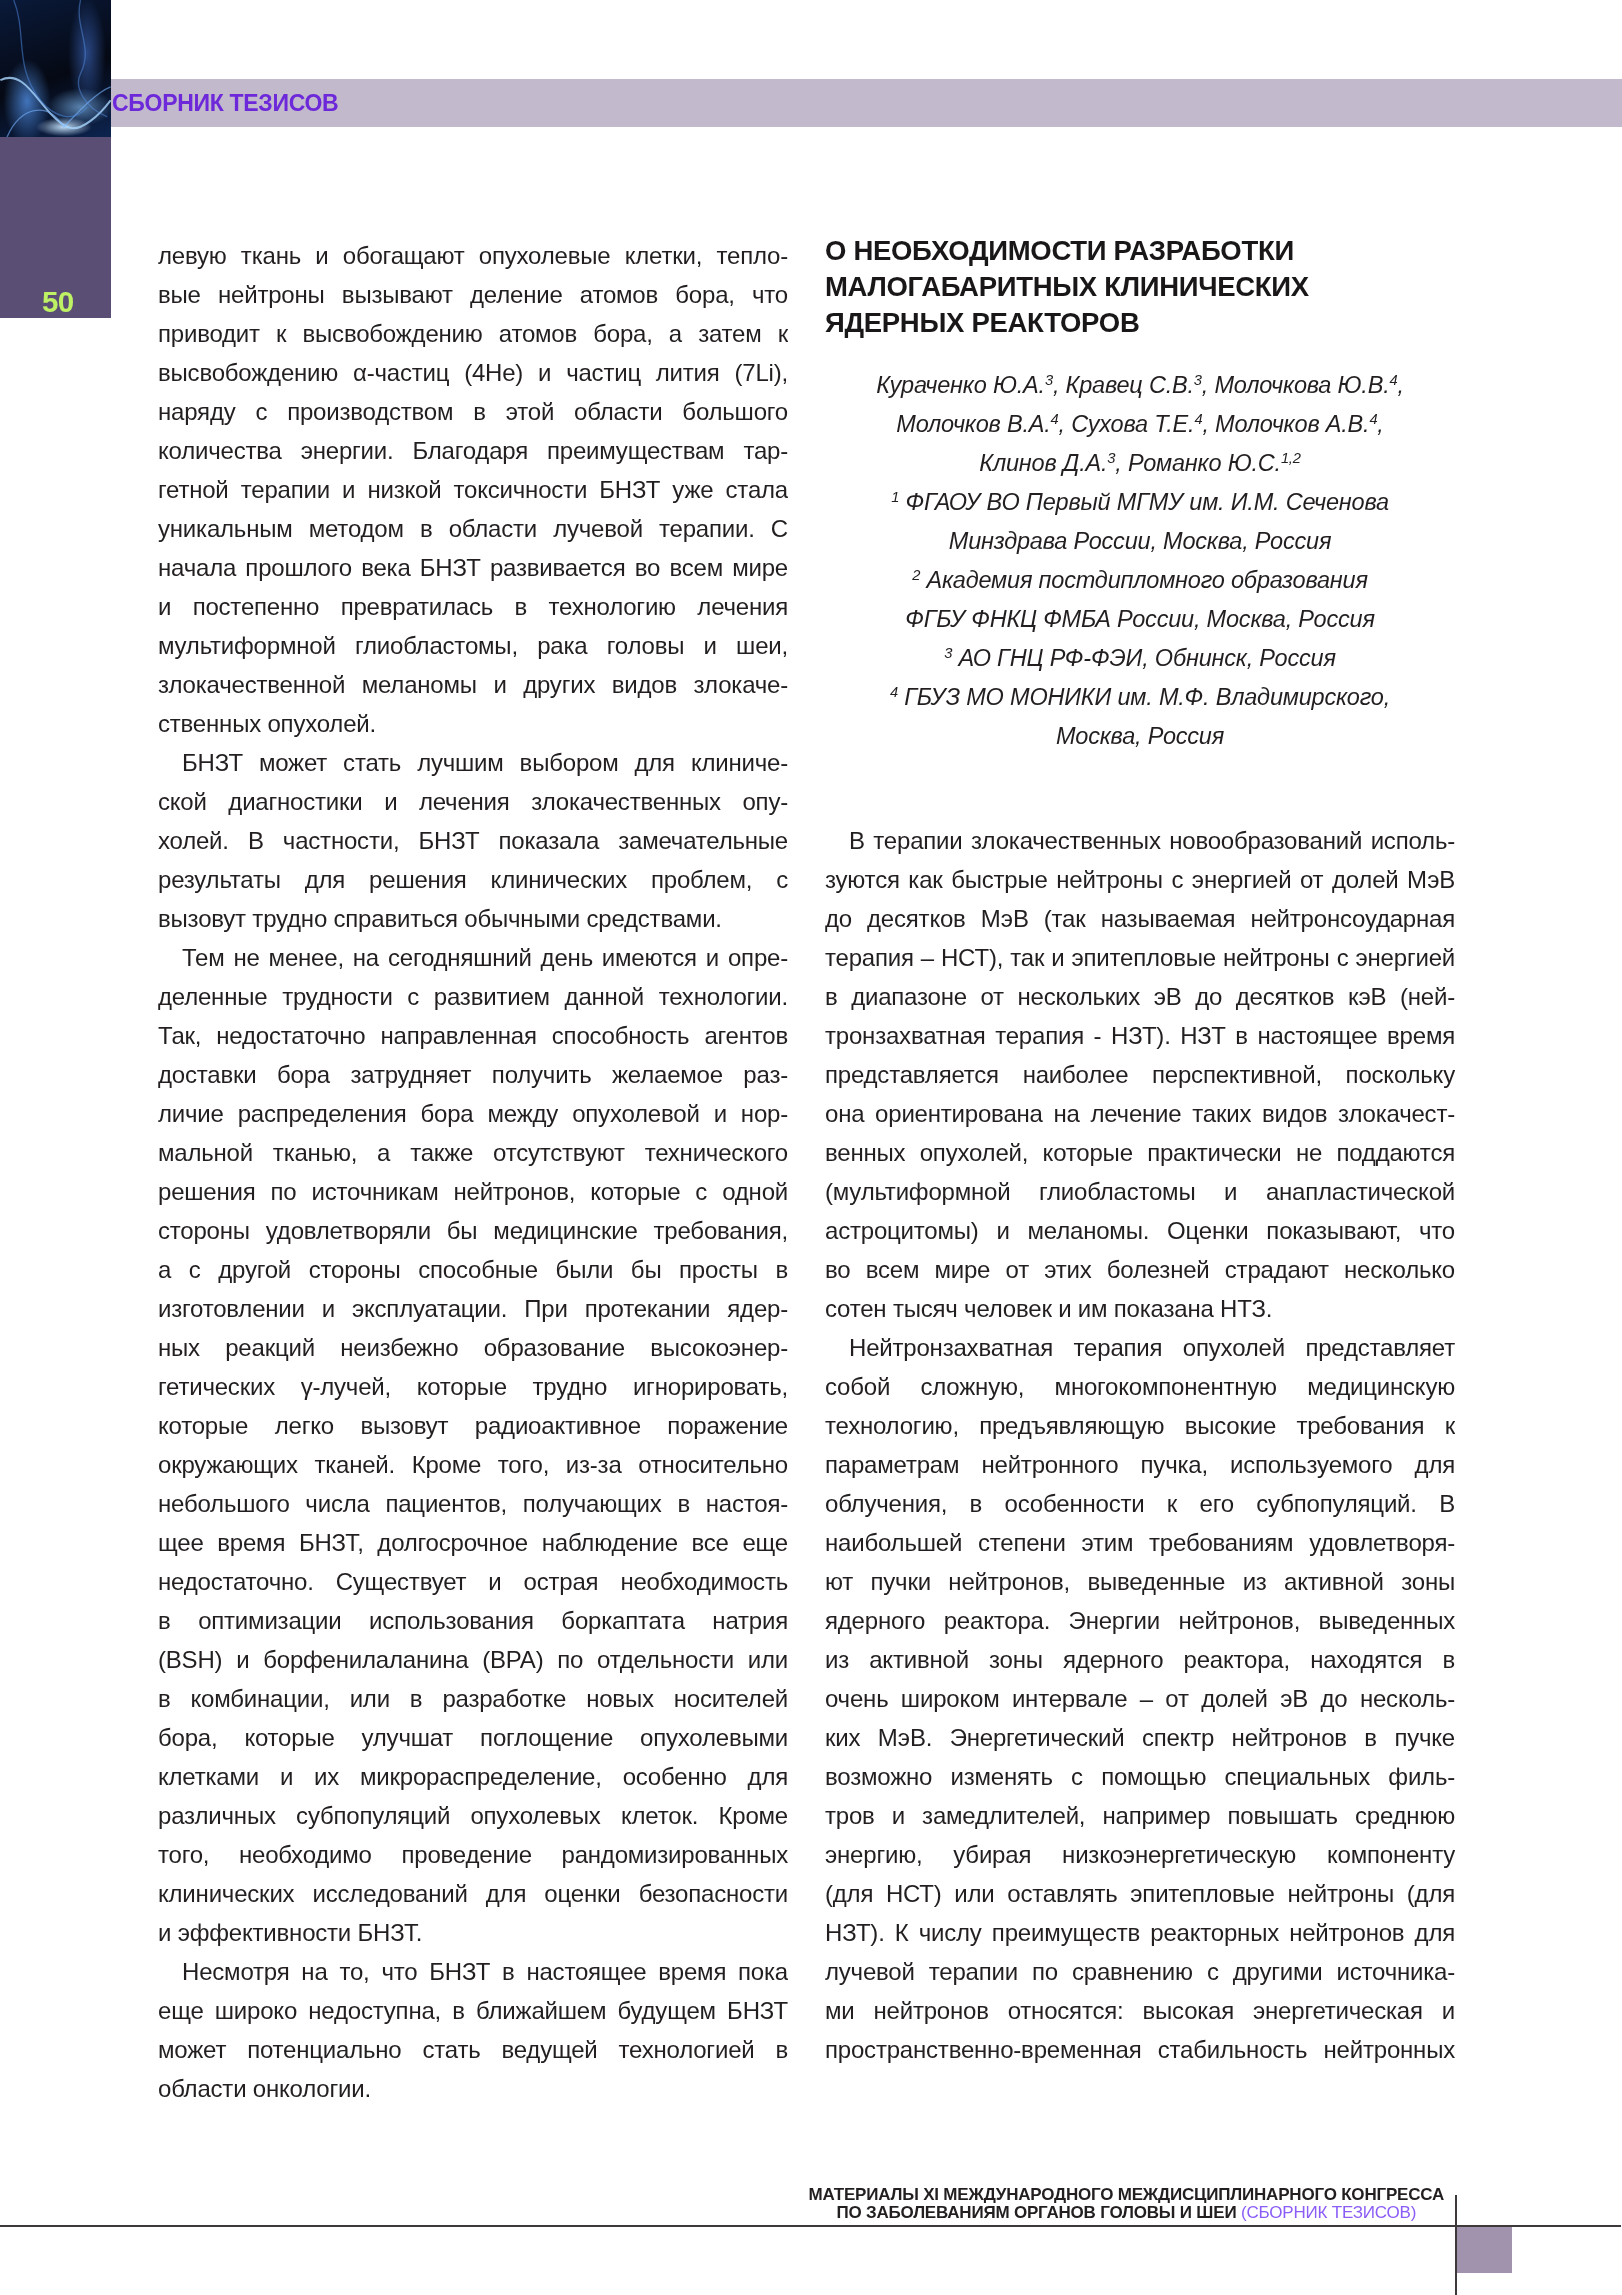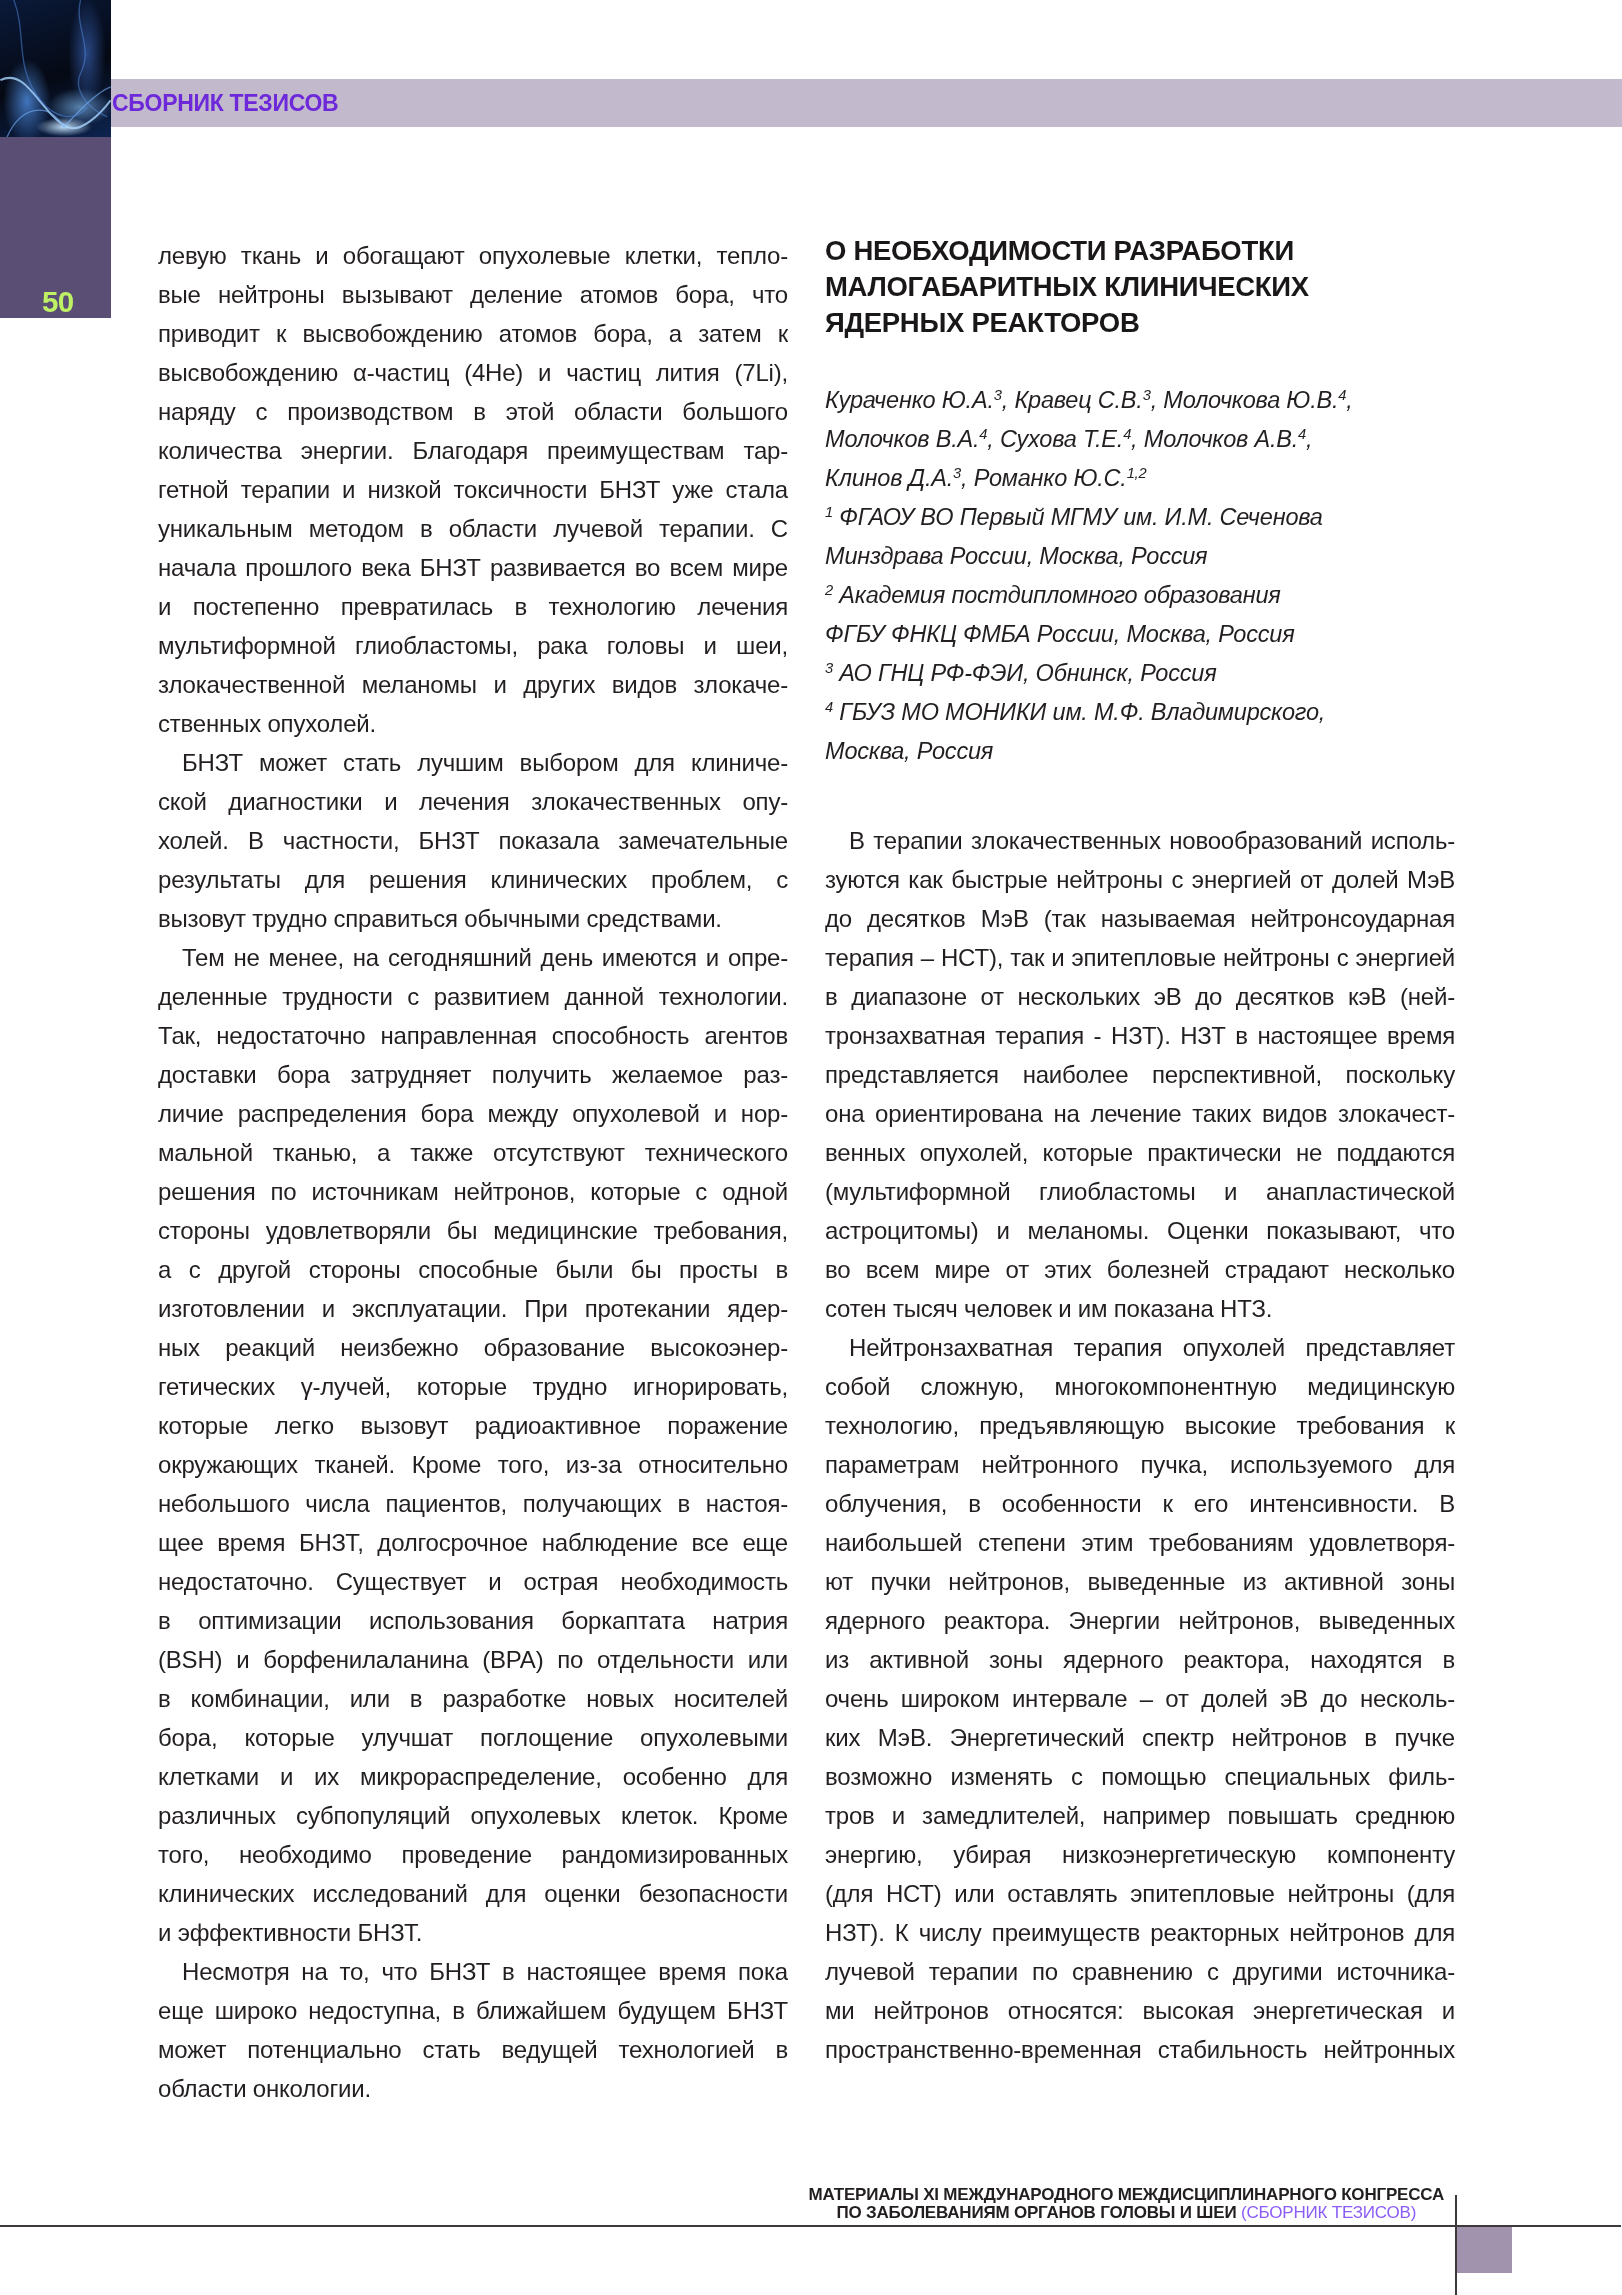--- a/index.html
+++ b/index.html
@@ -46,21 +46,21 @@
     color: #231f20;
   }
   .line.last { text-align-last: left; }
   .line.indent { padding-left: 24px; }
   .heading { top: 233px; }
   .heading .hline {
     display: block; height: 36px; line-height: 36px;
     font-size: 27.5px; font-weight: bold; letter-spacing: -0.3px; color: #1a1718;
     white-space: nowrap;
   }
-  .authors { top: 381px; }
+  .authors { top: 366px; text-align: center; }
   .authors .aline {
     display: block; height: 39px; line-height: 39px;
     font-size: 23.5px; font-style: italic; color: #231f20; white-space: nowrap;
     letter-spacing: -0.2px;
   }
   .authors sup { font-size: 14.7px; vertical-align: 8px; line-height: 0; }
   .body-right { top: 821px; }
   .footer-text {
     position: absolute; right: 179px; top: 2186px; text-align: center;
     font-weight: bold; font-size: 17px; line-height: 18px; color: #231f20;
@@ -187,21 +187,21 @@
     <span class="line">она ориентирована на лечение таких видов злокачест-</span>
     <span class="line">венных опухолей, которые практически не поддаются</span>
     <span class="line">(мультиформной глиобластомы и анапластической</span>
     <span class="line">астроцитомы) и меланомы. Оценки показывают, что</span>
     <span class="line">во всем мире от этих болезней страдают несколько</span>
     <span class="line last">сотен тысяч человек и им показана НТЗ.</span>
     <span class="line indent">Нейтронзахватная терапия опухолей представляет</span>
     <span class="line">собой сложную, многокомпонентную медицинскую</span>
     <span class="line">технологию, предъявляющую высокие требования к</span>
     <span class="line">параметрам нейтронного пучка, используемого для</span>
-    <span class="line">облучения, в особенности к его интенсивности. В</span>
+    <span class="line">облучения, в особенности к его субпопуляций. В</span>
     <span class="line">наибольшей степени этим требованиям удовлетворя-</span>
     <span class="line">ют пучки нейтронов, выведенные из активной зоны</span>
     <span class="line">ядерного реактора. Энергии нейтронов, выведенных</span>
     <span class="line">из активной зоны ядерного реактора, находятся в</span>
     <span class="line">очень широком интервале – от долей эВ до несколь-</span>
     <span class="line">ких МэВ. Энергетический спектр нейтронов в пучке</span>
     <span class="line">возможно изменять с помощью специальных филь-</span>
     <span class="line">тров и замедлителей, например повышать среднюю</span>
     <span class="line">энергию, убирая низкоэнергетическую компоненту</span>
     <span class="line">(для НСТ) или оставлять эпитепловые нейтроны (для</span>

